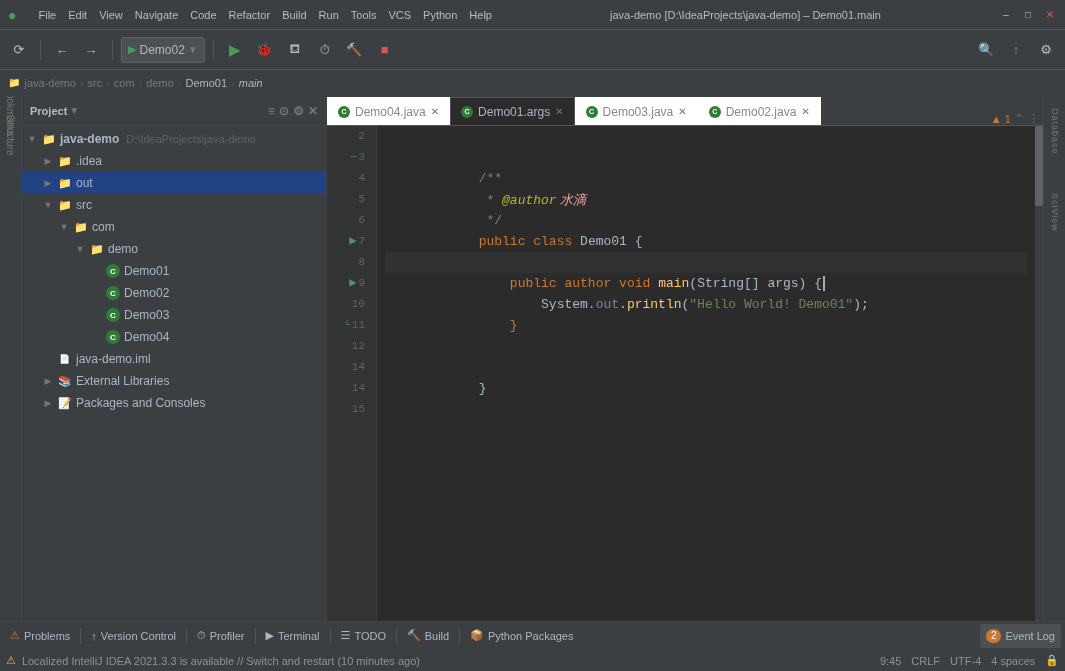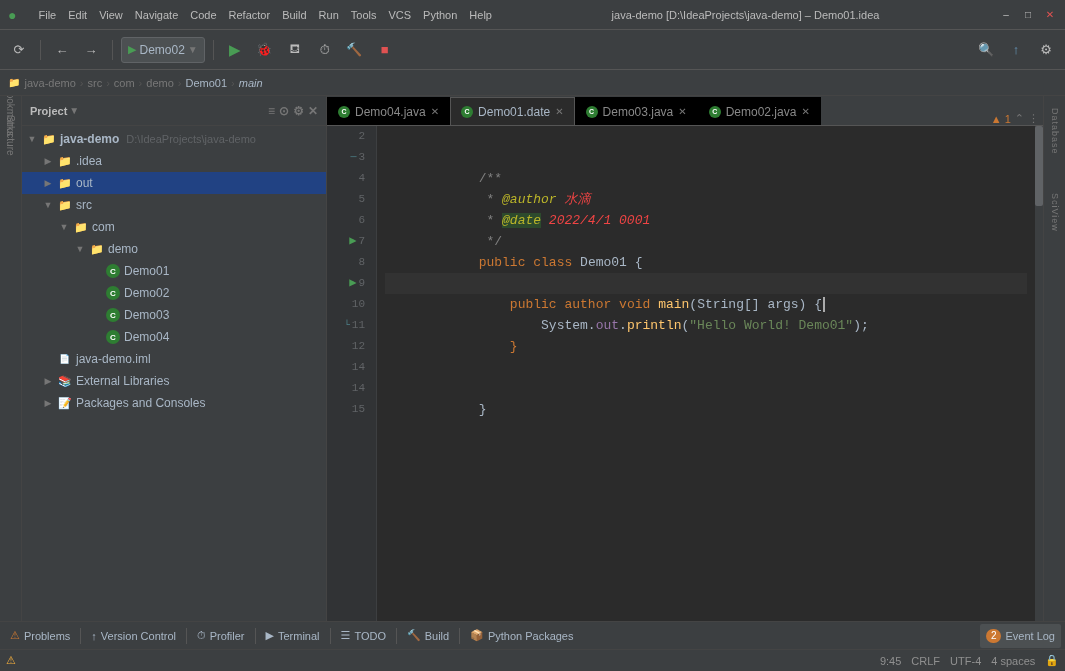--- a/index.html
+++ b/index.html
@@ -226,21 +226,21 @@
       height: 28px;
       padding: 0 10px;
       display: flex;
       align-items: center;
       gap: 5px;
       font-size: 12px;
       color: #888;
       cursor: pointer;
       border: 1px solid transparent;
       border-bottom: none;
-      background: #000000;
+      background: #ffffff;
       min-width: 100px;
     }
     .tab.active {
       background: #2b2b2b;
       color: #a9b7c6;
       border-color: #555;
       border-bottom-color: #2b2b2b;
     }
     .tab-close {
       font-size: 10px;
@@ -316,21 +316,21 @@
     }
     
     .kw { color: #cc7832; }
     .cm { color: #808080; }
     .cm-tag { color: #629755; font-style: italic; }
     .cm-val { color: #629755; font-style: italic; }
     .str { color: #6a8759; }
     .cls { color: #a9b7c6; }
     .fn { color: #ffc66d; }
     .annot { color: #bbb529; font-style: italic; }
-    .annot-val { color: #ef4444; }
+    .annot-val { color: #fca5a5; font-family: Liberation Serif, serif; }
     .field { color: #9876aa; }
 
     
     .right-icons {
       width: 22px;
       background: #3c3f41;
       display: flex;
       flex-direction: column;
       align-items: center;
       padding-top: 6px;
@@ -472,21 +472,21 @@
       <span>Code</span>
       <span>Refactor</span>
       <span>Build</span>
       <span>Run</span>
       <span>Tools</span>
       <span>VCS</span>
       <span>Python</span>
       <span>Help</span>
     </div>
   </div>
-  <div class="title-center">java-demo [D:\IdeaProjects\java-demo] – Demo01.idea</div>
+  <div class="title-center">java-demo [D:\IdeaProjects\java-demo] – Demo01.main</div>
   <div class="title-bar-right">
     <span class="win-btn">–</span>
     <span class="win-btn">□</span>
     <span class="win-btn" style="color:#e05252;">✕</span>
   </div>
 </div>
 
 <div class="toolbar">
   <div class="toolbar-section">
     <div class="tb-btn" title="Sync">⟳</div>
@@ -645,21 +645,21 @@
     <div class="tabs-bar">
 
       <div class="tab">
         <span class="tab-java-icon">C</span>
         <span>Demo04.java</span>
         <span class="tab-close">✕</span>
       </div>
 
       <div class="tab active">
         <span class="tab-java-icon">C</span>
-        <span>Demo01.date</span>
+        <span>Demo01.args</span>
         <span class="tab-close">✕</span>
       </div>
 
       <div class="tab">
         <span class="tab-java-icon">C</span>
         <span>Demo03.java</span>
         <span class="tab-close">✕</span>
       </div>
 
       <div class="tab">
@@ -711,23 +711,20 @@
           <div class="code-line">&nbsp;</div>
 
           <div class="code-line">
             <span class="cm">/**</span>
           </div>
 
           <div class="code-line">
             <span class="cm"> * </span><span class="cm-tag annot">@author</span><span class="cm-val annot-val"> 水滴</span>
           </div>
 
-          <div class="code-line">
-            <span class="cm"> * </span><span class="cm-tag annot" style="background:#2d4a2d;">@date</span><span class="cm-val annot-val"> 2022/4/1 0001</span>
-          </div>
 
           <div class="code-line">
             <span class="cm"> */</span>
           </div>
 
           <div class="code-line">
             <span class="kw">public</span><span> </span><span class="kw">class</span><span> </span><span class="cls">Demo01</span><span> {</span>
           </div>
 
           <div class="code-line">&nbsp;</div>
@@ -810,20 +807,21 @@
     <div class="event-log">
       <span class="event-count">2</span>
       <span>Event Log</span>
     </div>
   </div>
 </div>
 
 <div class="status-bar">
   <div class="status-left">
     <span style="color:#f4af3d;">⚠</span>
+    <span>Localized IntelliJ IDEA 2021.3.3 is available // Switch and restart (10 minutes ago)</span>
   </div>
   <div class="status-right">
     <span>9:45</span>
     <span>CRLF</span>
     <span>UTF-4</span>
     <span>4 spaces</span>
     <span>🔒</span>
   </div>
 </div>
 

